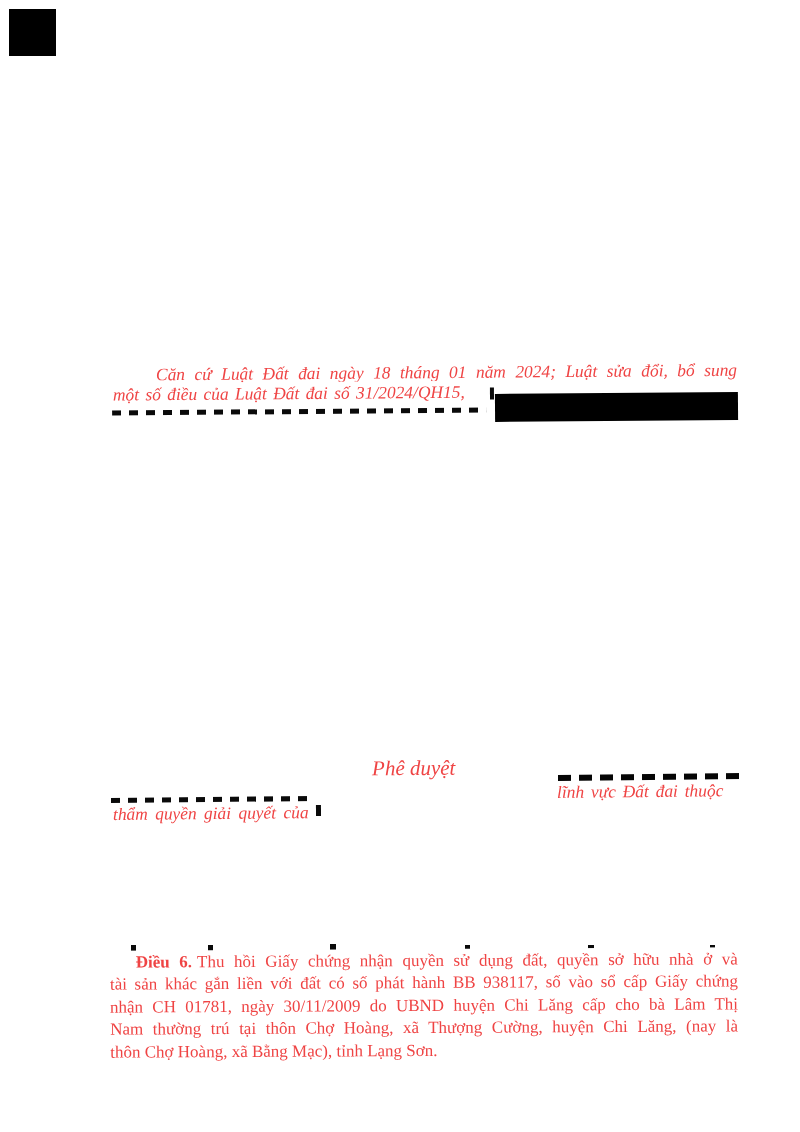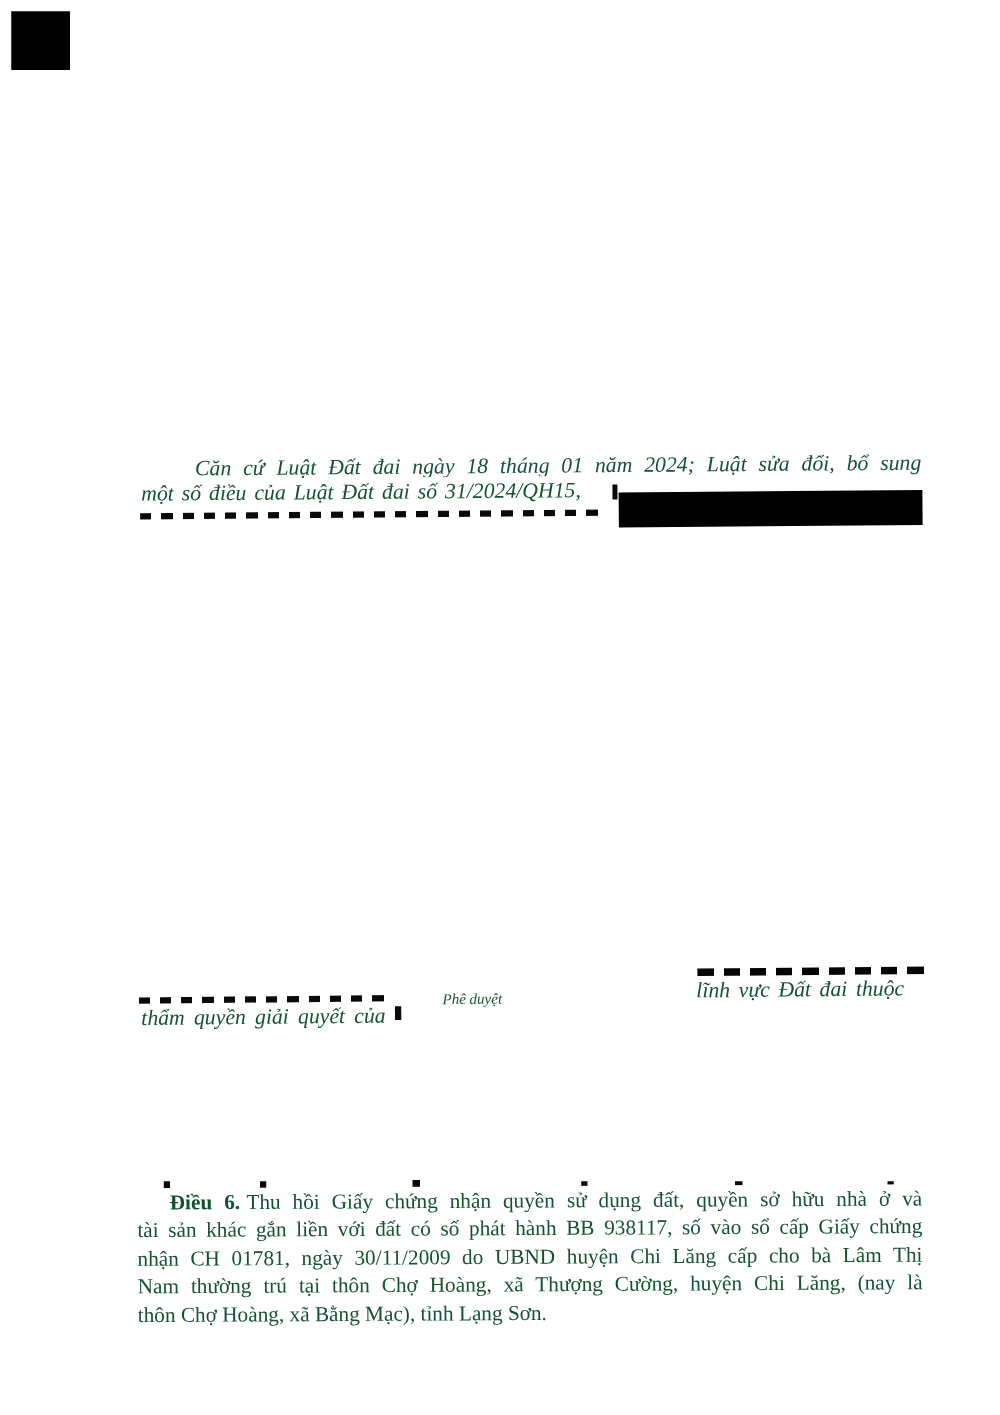--- a/index.html
+++ b/index.html
@@ -3,21 +3,21 @@
 <meta charset="utf-8">
 <style>
   * { margin:0; padding:0; box-sizing:border-box; }
   html,body { background:#ffffff; }
   .page {
     position:relative;
     width:800px; height:1132px;
     background:#ffffff;
     overflow:hidden;
     font-family:"Liberation Serif","DejaVu Serif",serif;
-    color:#14532d;
+    color:#ef4444;
   }
   .redaction { position:absolute; background:#000000; }
   .strip { position:absolute; background:#ffffff; }
   .it { font-style:italic; }
   
   .frag-row {
     position:absolute;
     background:repeating-linear-gradient(90deg,#0a0a0a 0 9px,transparent 9px 17px);
   }
   .frag-row.chunky {
@@ -39,24 +39,24 @@
     transform:rotate(-0.45deg);
     padding:1px 0 0 6px;
     font-size:17.4px; line-height:21px;
     word-spacing:2px; white-space:nowrap; overflow:hidden;
   }
   .lb-line2 .frag-row { left:5px; top:27px; width:374px; height:5px; }
   .lb-cut-glyph { position:absolute; right:6px; top:7px; width:4px; height:12px; background:#0a0a0a; }
 
   
   .approve {
-    left:345px; top:754px; width:90px; height:25px;
+    left:363px; top:754px; width:90px; height:25px;
     transform:rotate(-0.5deg);
     padding:2px 0 0 9px;
-    font-size:12px; white-space:nowrap;margin-top:36px;
+    font-size:21px; white-space:nowrap;
   }
   .field-right {
     left:554px; top:772px; width:192px; height:32px;
     transform:rotate(-0.55deg);
     font-size:17.4px; word-spacing:2.5px; white-space:nowrap;
   }
   .field-right .frag-row { left:4px; top:2px; width:184px; height:6px; }
   .field-right .txt { position:absolute; left:3px; top:9px; }
   .field-left {
     left:107px; top:797px; width:216px; height:30px;

